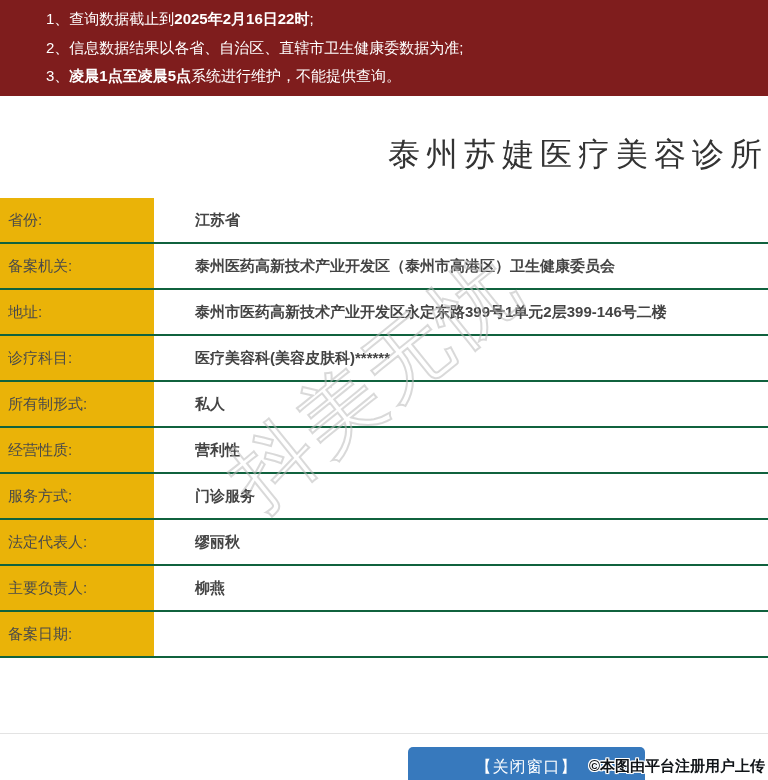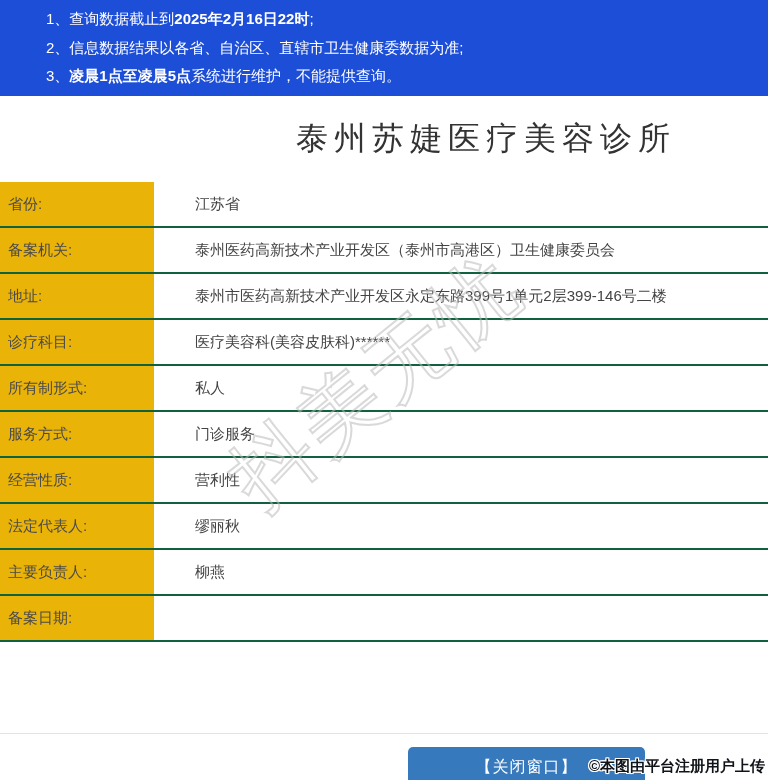--- a/index.html
+++ b/index.html
@@ -5,49 +5,50 @@
   html,body{margin:0;padding:0;}
   body{
     width:768px;height:780px;position:relative;overflow:hidden;
     background:#ffffff;
     font-family:"Liberation Sans","DejaVu Sans",sans-serif;
     color:#444;
   }
   
   .notice{
     width:768px;height:96px;box-sizing:border-box;
-    background:#1d4ed8;color:#ffffff;
+    background:#7f1d1d;color:#ffffff;
     padding:5px 10px 0 46px;
     font-size:15px;line-height:28.5px;
   }
   .notice .line{white-space:nowrap;}
   .notice b{font-weight:bold;}
   
   .title-wrap{
-    height:86px;display:flex;align-items:center;justify-content:flex-start;
+    height:86px;display:flex;align-items:center;justify-content:flex-end;
     padding-left:296px;
+    margin-top:16px;
   }
   .page-title{
     margin:0;font-size:32px;font-weight:400;color:#333;
     letter-spacing:6px;white-space:nowrap;
   }
   
   .info-table{width:768px;}
   .row{
     display:flex;height:44px;border-bottom:2px solid #10623e;
     background:#ffffff;
   }
   .cell-label{
     width:154px;box-sizing:border-box;background:#eab308;
     display:flex;align-items:center;padding-left:8px;
     font-size:15px;color:#4a4a4a;
   }
   .cell-value{
     flex:1;display:flex;align-items:center;padding-left:41px;
-    font-size:15px;color:#444;white-space:nowrap;overflow:hidden;
+    font-size:15px;color:#444;white-space:nowrap;overflow:hidden;font-weight:bold;
   }
   
   .watermark{
     position:absolute;left:376px;top:383px;
     transform:translate(-50%,-50%) rotate(-39deg);
     font-size:82px;letter-spacing:4px;white-space:nowrap;
     color:transparent;-webkit-text-stroke:2px rgba(185,185,185,0.55);
     pointer-events:none;z-index:5;
   }
   
@@ -98,26 +99,26 @@
   </div>
   <div class="row">
     <div class="cell-label">诊疗科目:</div>
     <div class="cell-value">医疗美容科(美容皮肤科)******</div>
   </div>
   <div class="row">
     <div class="cell-label">所有制形式:</div>
     <div class="cell-value">私人</div>
   </div>
   <div class="row">
+    <div class="cell-label">经营性质:</div>
+    <div class="cell-value">营利性</div>
+  </div>
+  <div class="row">
     <div class="cell-label">服务方式:</div>
     <div class="cell-value">门诊服务</div>
-  </div>
-  <div class="row">
-    <div class="cell-label">经营性质:</div>
-    <div class="cell-value">营利性</div>
   </div>
   <div class="row">
     <div class="cell-label">法定代表人:</div>
     <div class="cell-value">缪丽秋</div>
   </div>
   <div class="row">
     <div class="cell-label">主要负责人:</div>
     <div class="cell-value">柳燕</div>
   </div>
   <div class="row">

